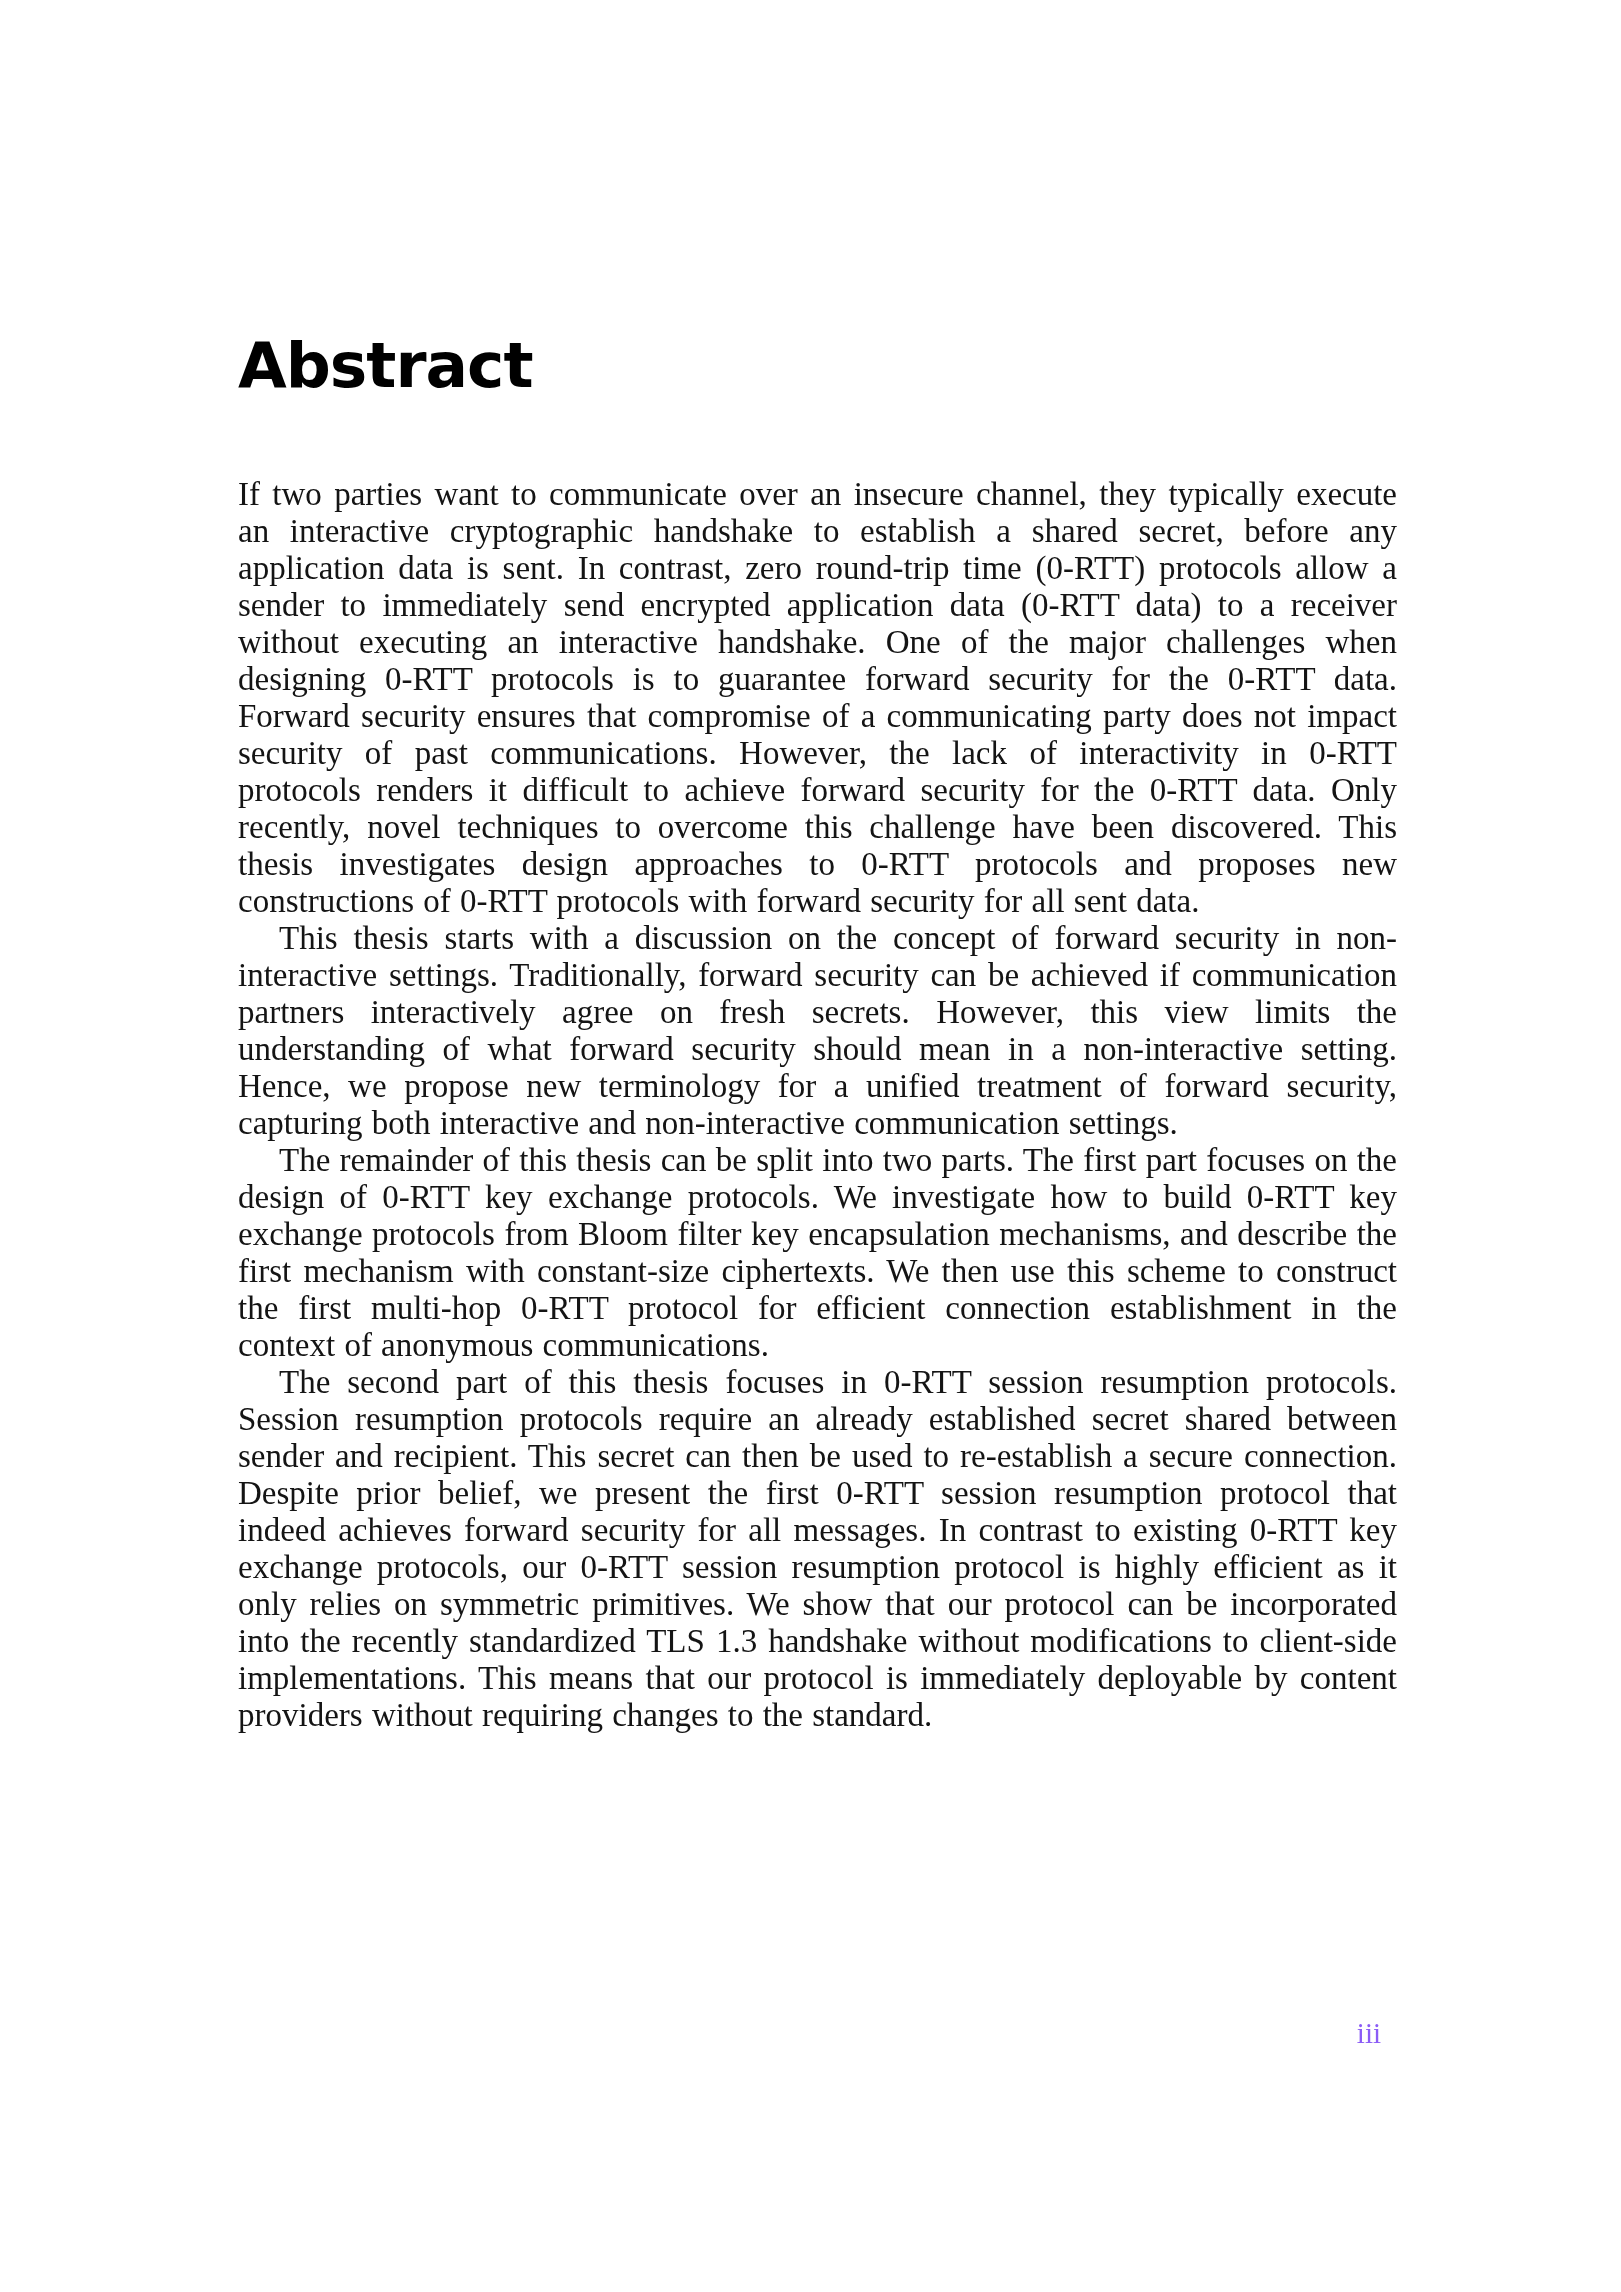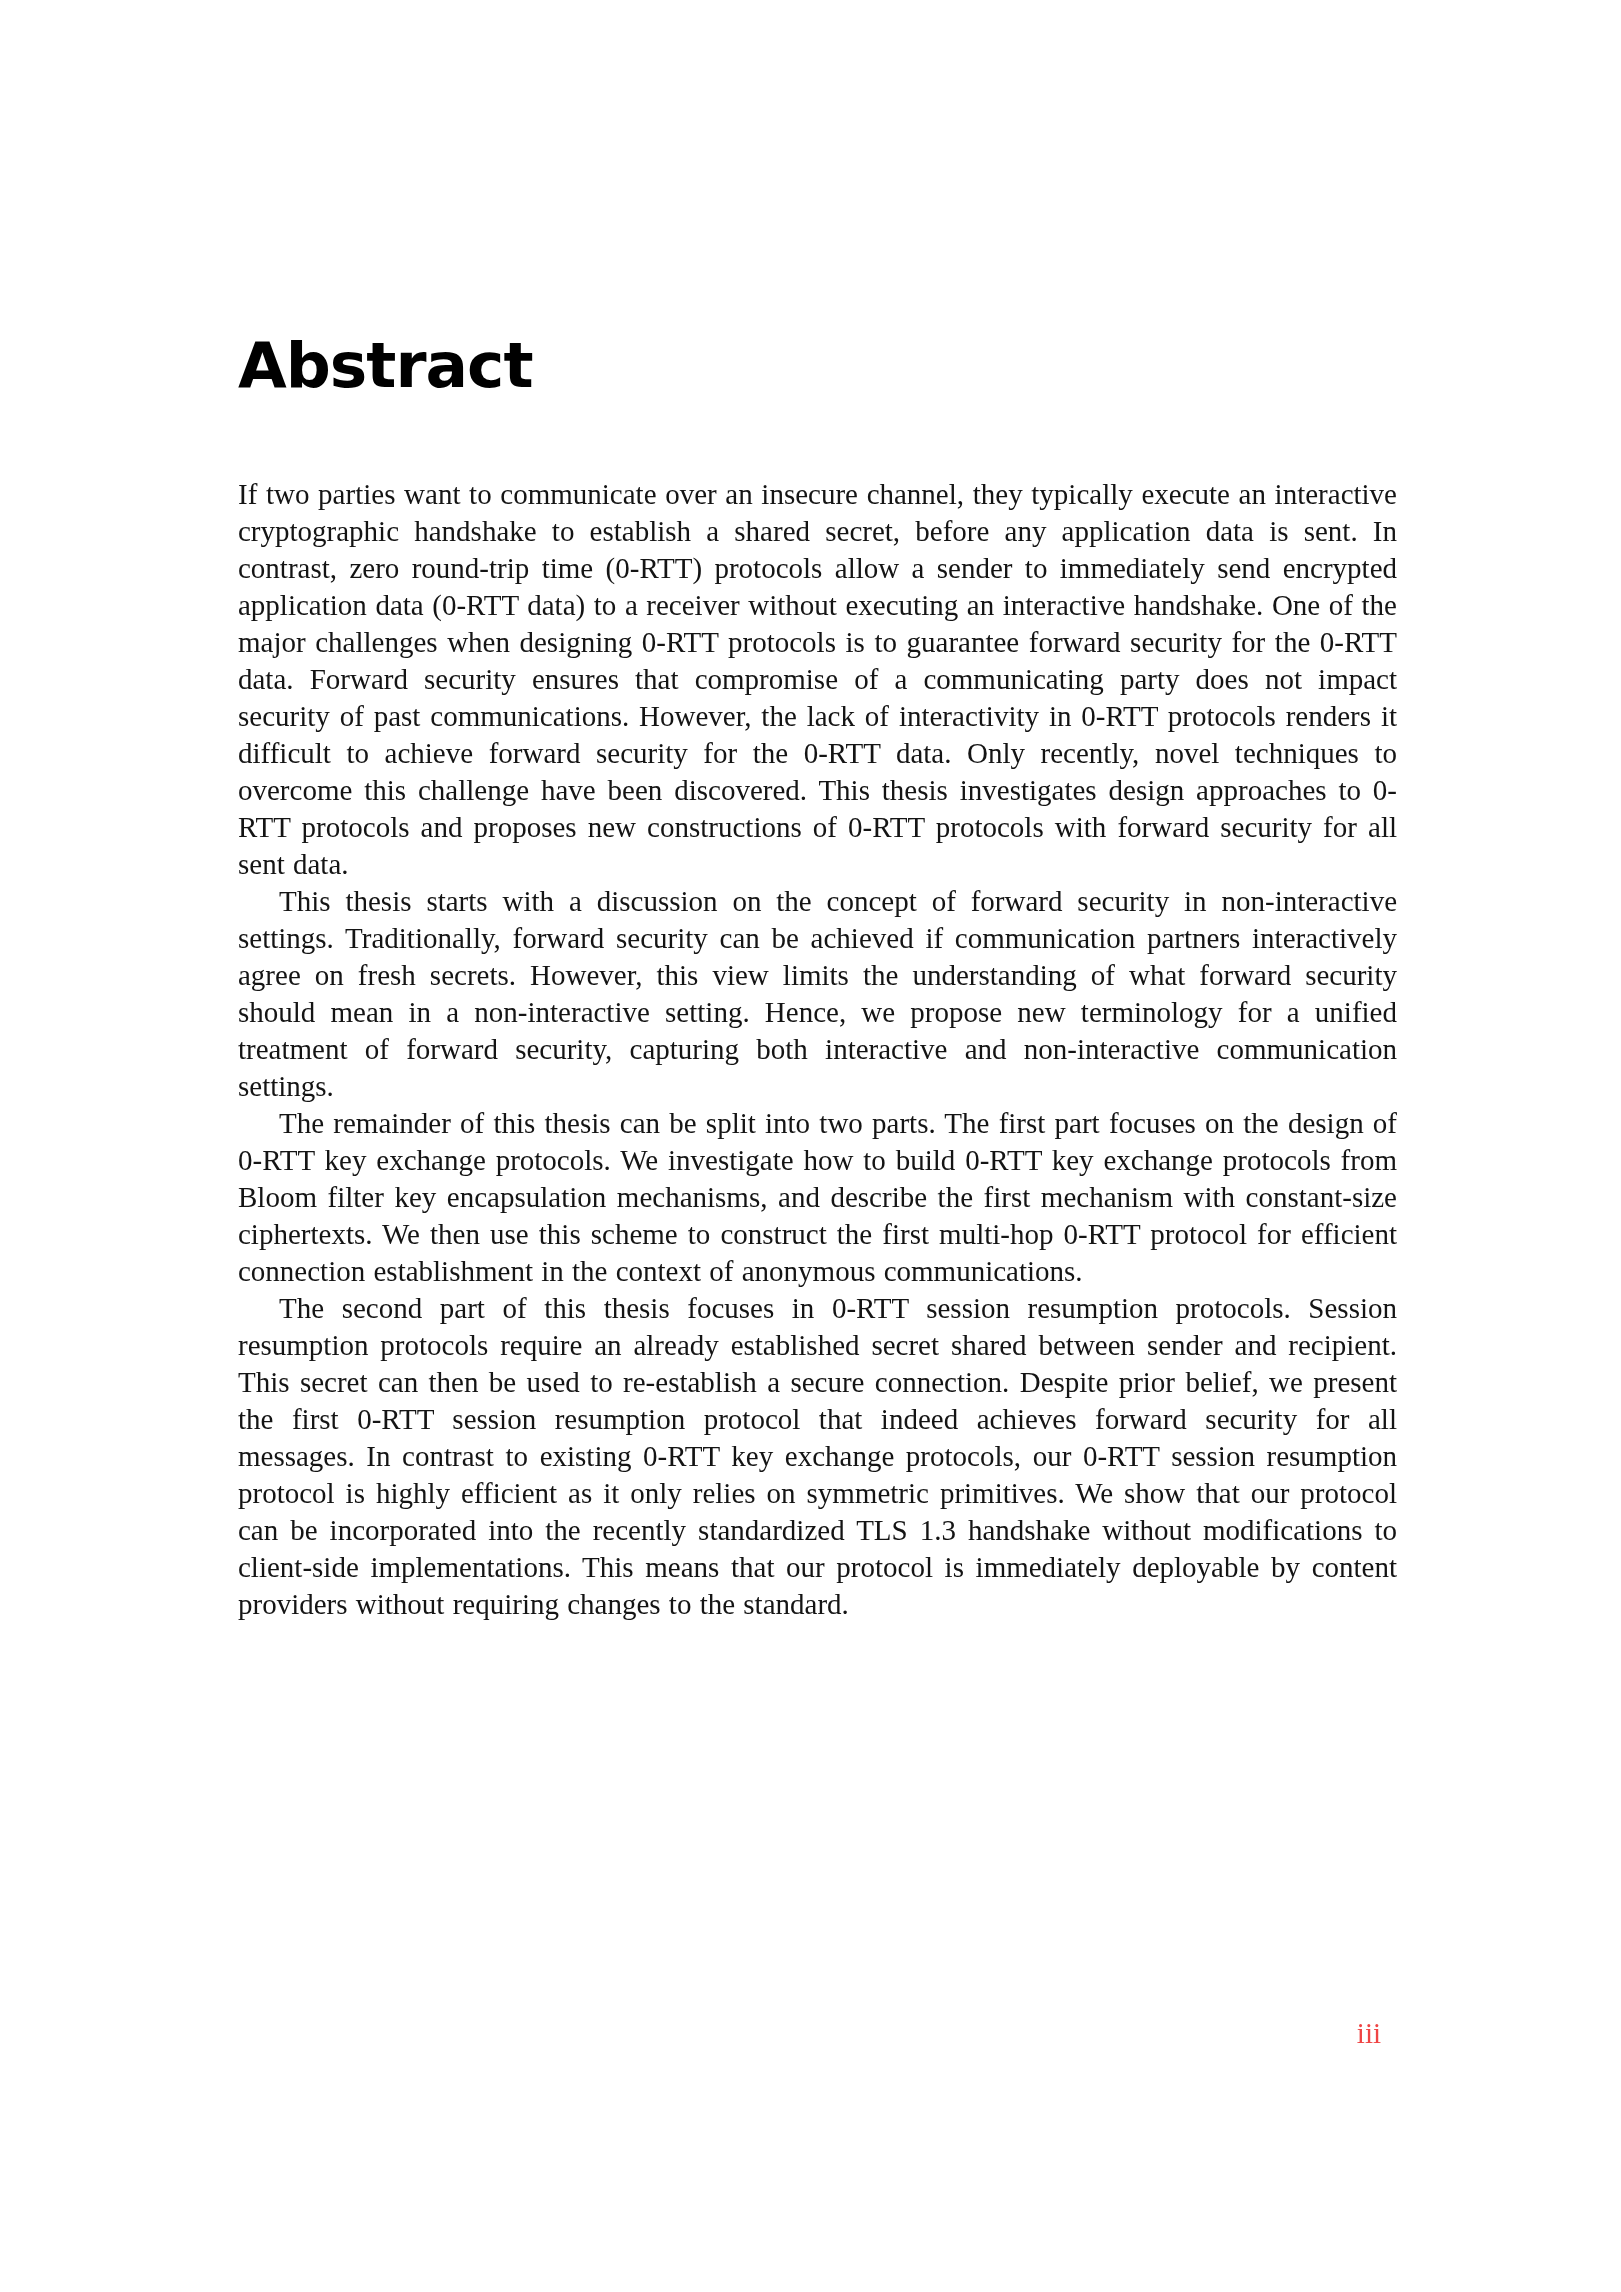--- a/index.html
+++ b/index.html
@@ -27,37 +27,37 @@
     font-family: "DejaVu Sans", "Liberation Sans", sans-serif;
     font-weight: 700;
     font-size: 63px;
     line-height: 1.1;
     letter-spacing: -1px;
     color: #000000;
     margin: 0 0 76px 0;
   }
   .body-text p.para {
     margin: 0;
-    font-size: 29px;
+    font-size: 33px;
     line-height: 37px;
     text-align: justify;
     text-indent: 41px;
     word-spacing: 1px;
   }
   .body-text p.para.noindent {
     text-indent: 0;
   }
   .page-number {
     position: absolute;
     left: 222px;
     top: 2017px;
     width: 1159px;
     text-align: right;
     font-size: 29px;
-    color: #ef4444;
+    color: #8b5cf6;
   }
 </style>
 </head>
 <body>
 
 <div class="page">
 
   <div class="content">
     <h1 class="chapter-title">Abstract</h1>
 

